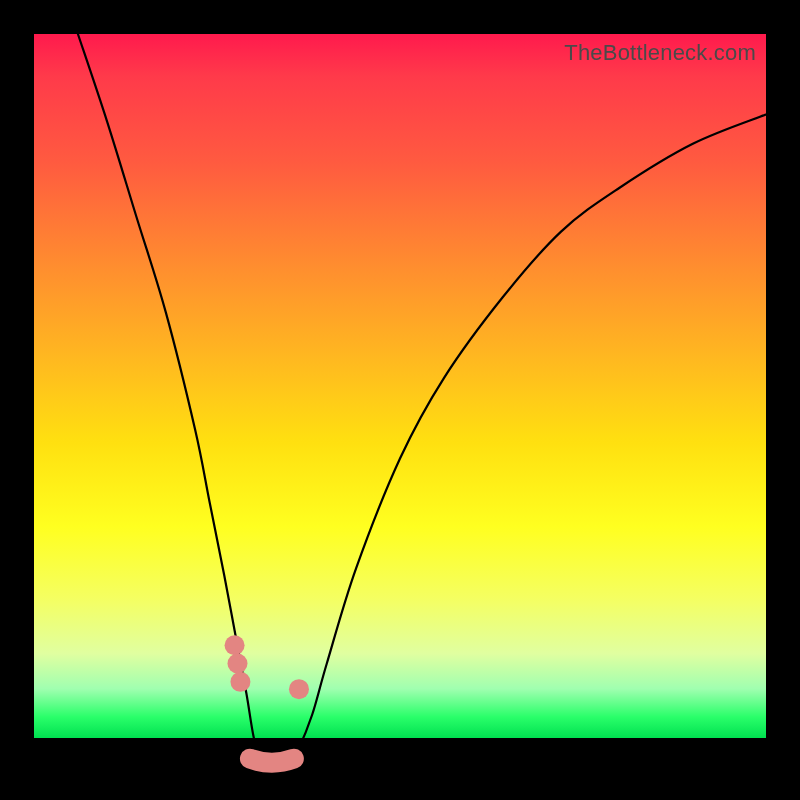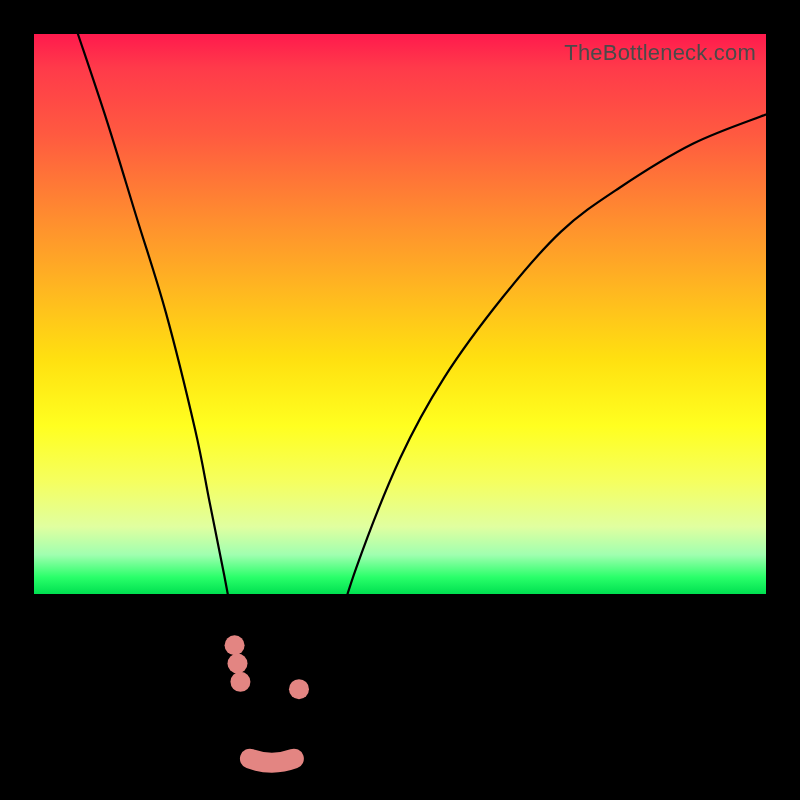--- a/index.html
+++ b/index.html
@@ -15,21 +15,21 @@
     position: absolute;
     left: 0; top: 0;
     width: 800px; height: 800px;
     background: #000;
   }
   .plot {
     position: absolute;
     left: 34px;
     top: 34px;
     width: 732px;
-    height: 560px;
+    height: 704px;
     
     background: linear-gradient(to bottom,
       #ff1a4d 0%,
       #ff3a4a 6%,
       #ff5a40 18%,
       #ff8a30 32%,
       #ffb820 46%,
       #ffe010 58%,
       #ffff20 70%,
       #f5ff60 80%,

